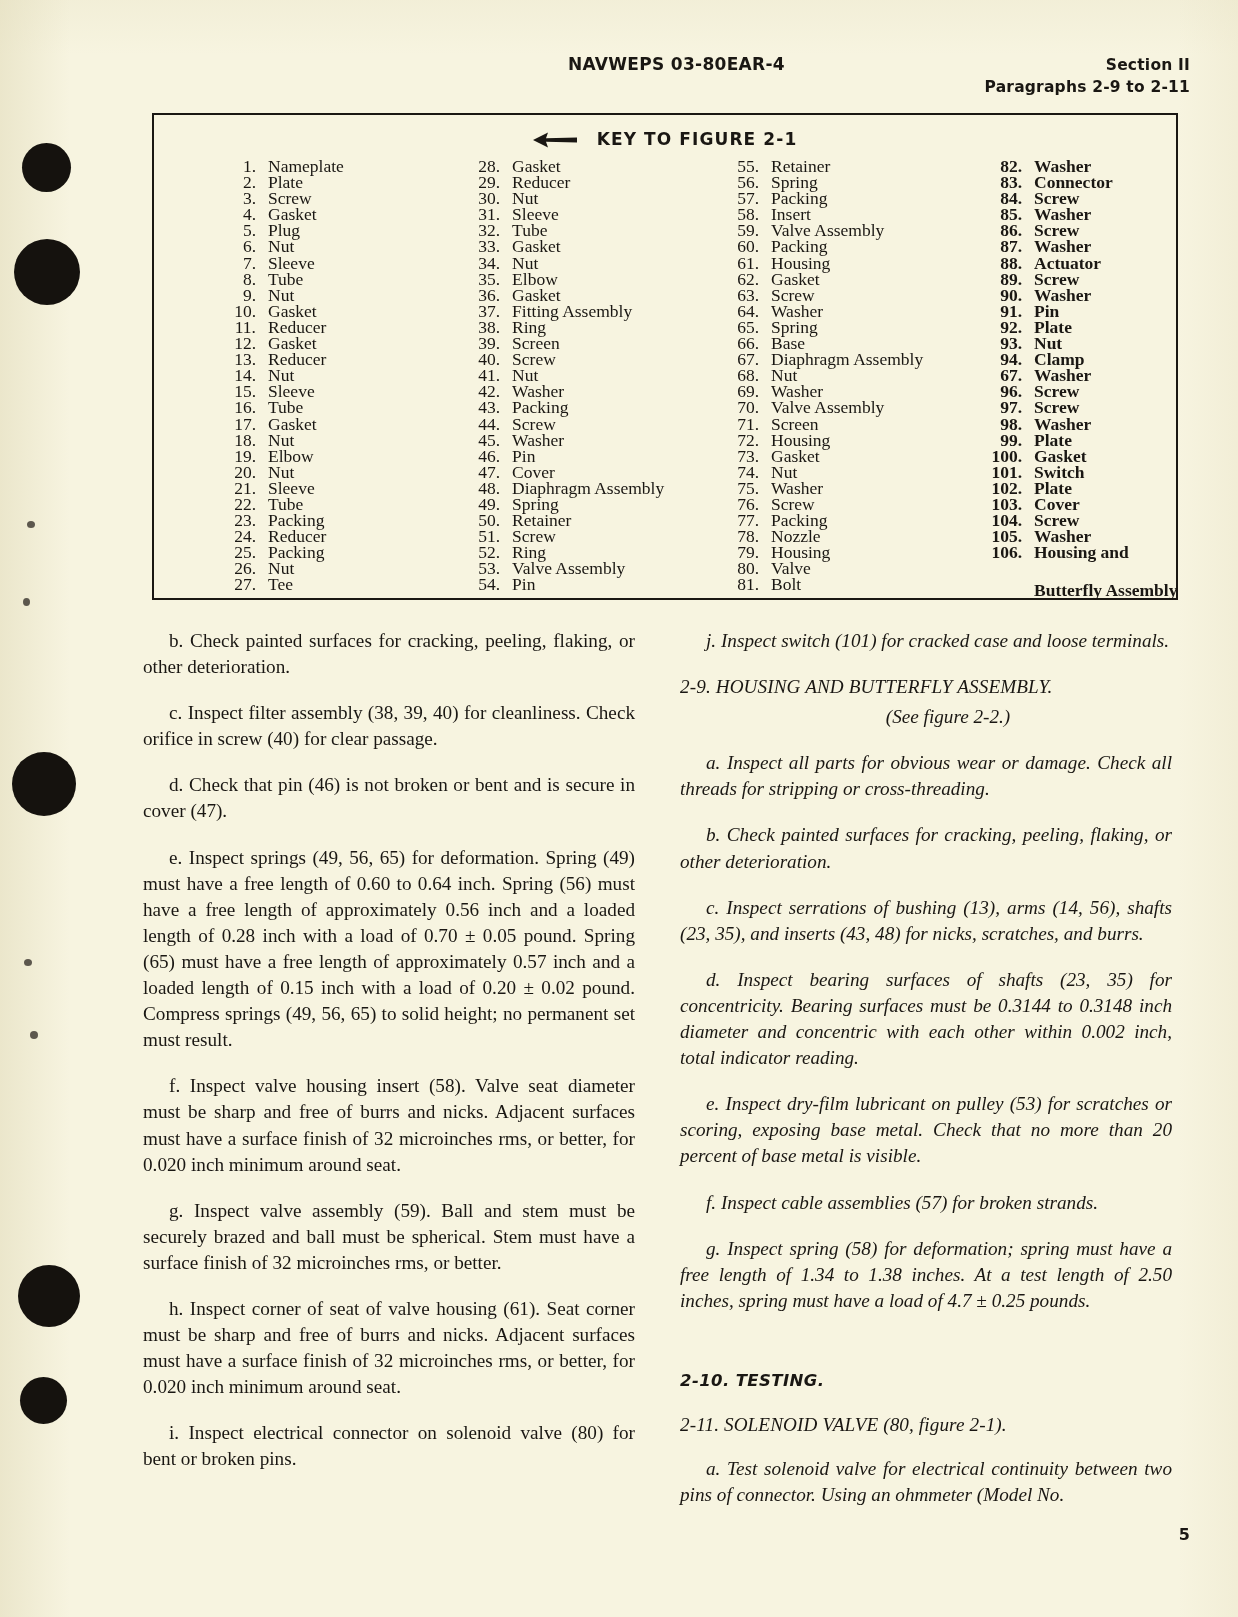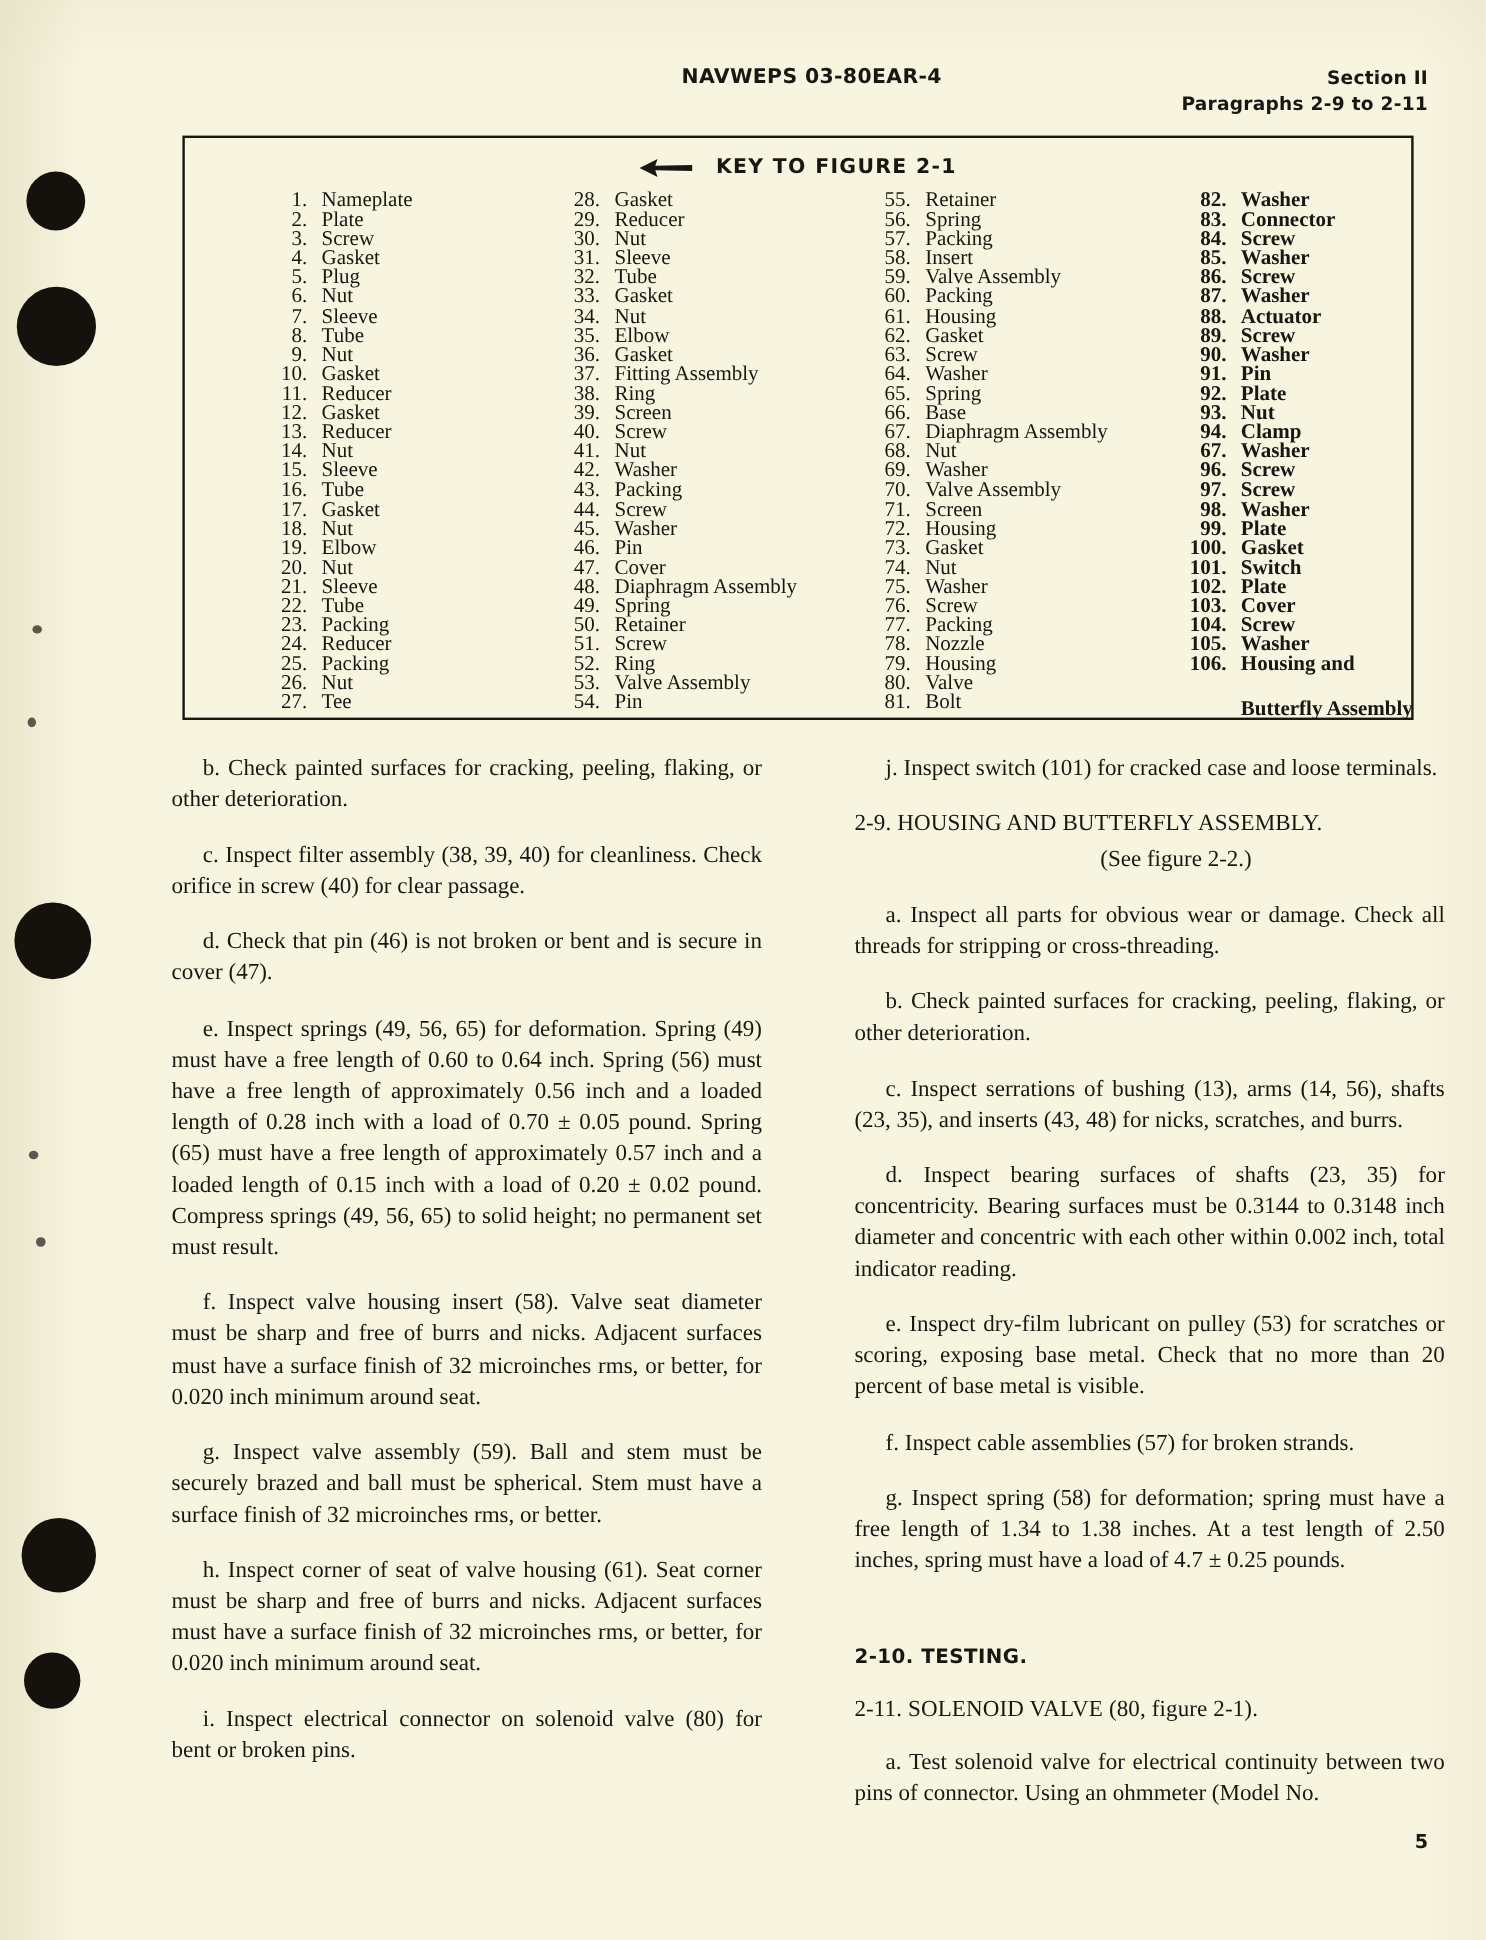--- a/index.html
+++ b/index.html
@@ -146,21 +146,21 @@
     top: 628px;
     left: 0;
     width: 1238px;
   }
   .col {
     position: absolute;
     width: 492px;
     top: 0;
   }
   .col.left  { left: 143px; }
-  .col.right { left: 712px; }
+  .col.right { left: 680px; font-style: italic; }
 
   p.para {
     margin: 0 0 20px 0;
     font-size: 19.2px;
     line-height: 26.1px;
     text-align: justify;
     text-indent: 26px;
     hyphens: none;
   }
   p.para.last { margin-bottom: 0; }

